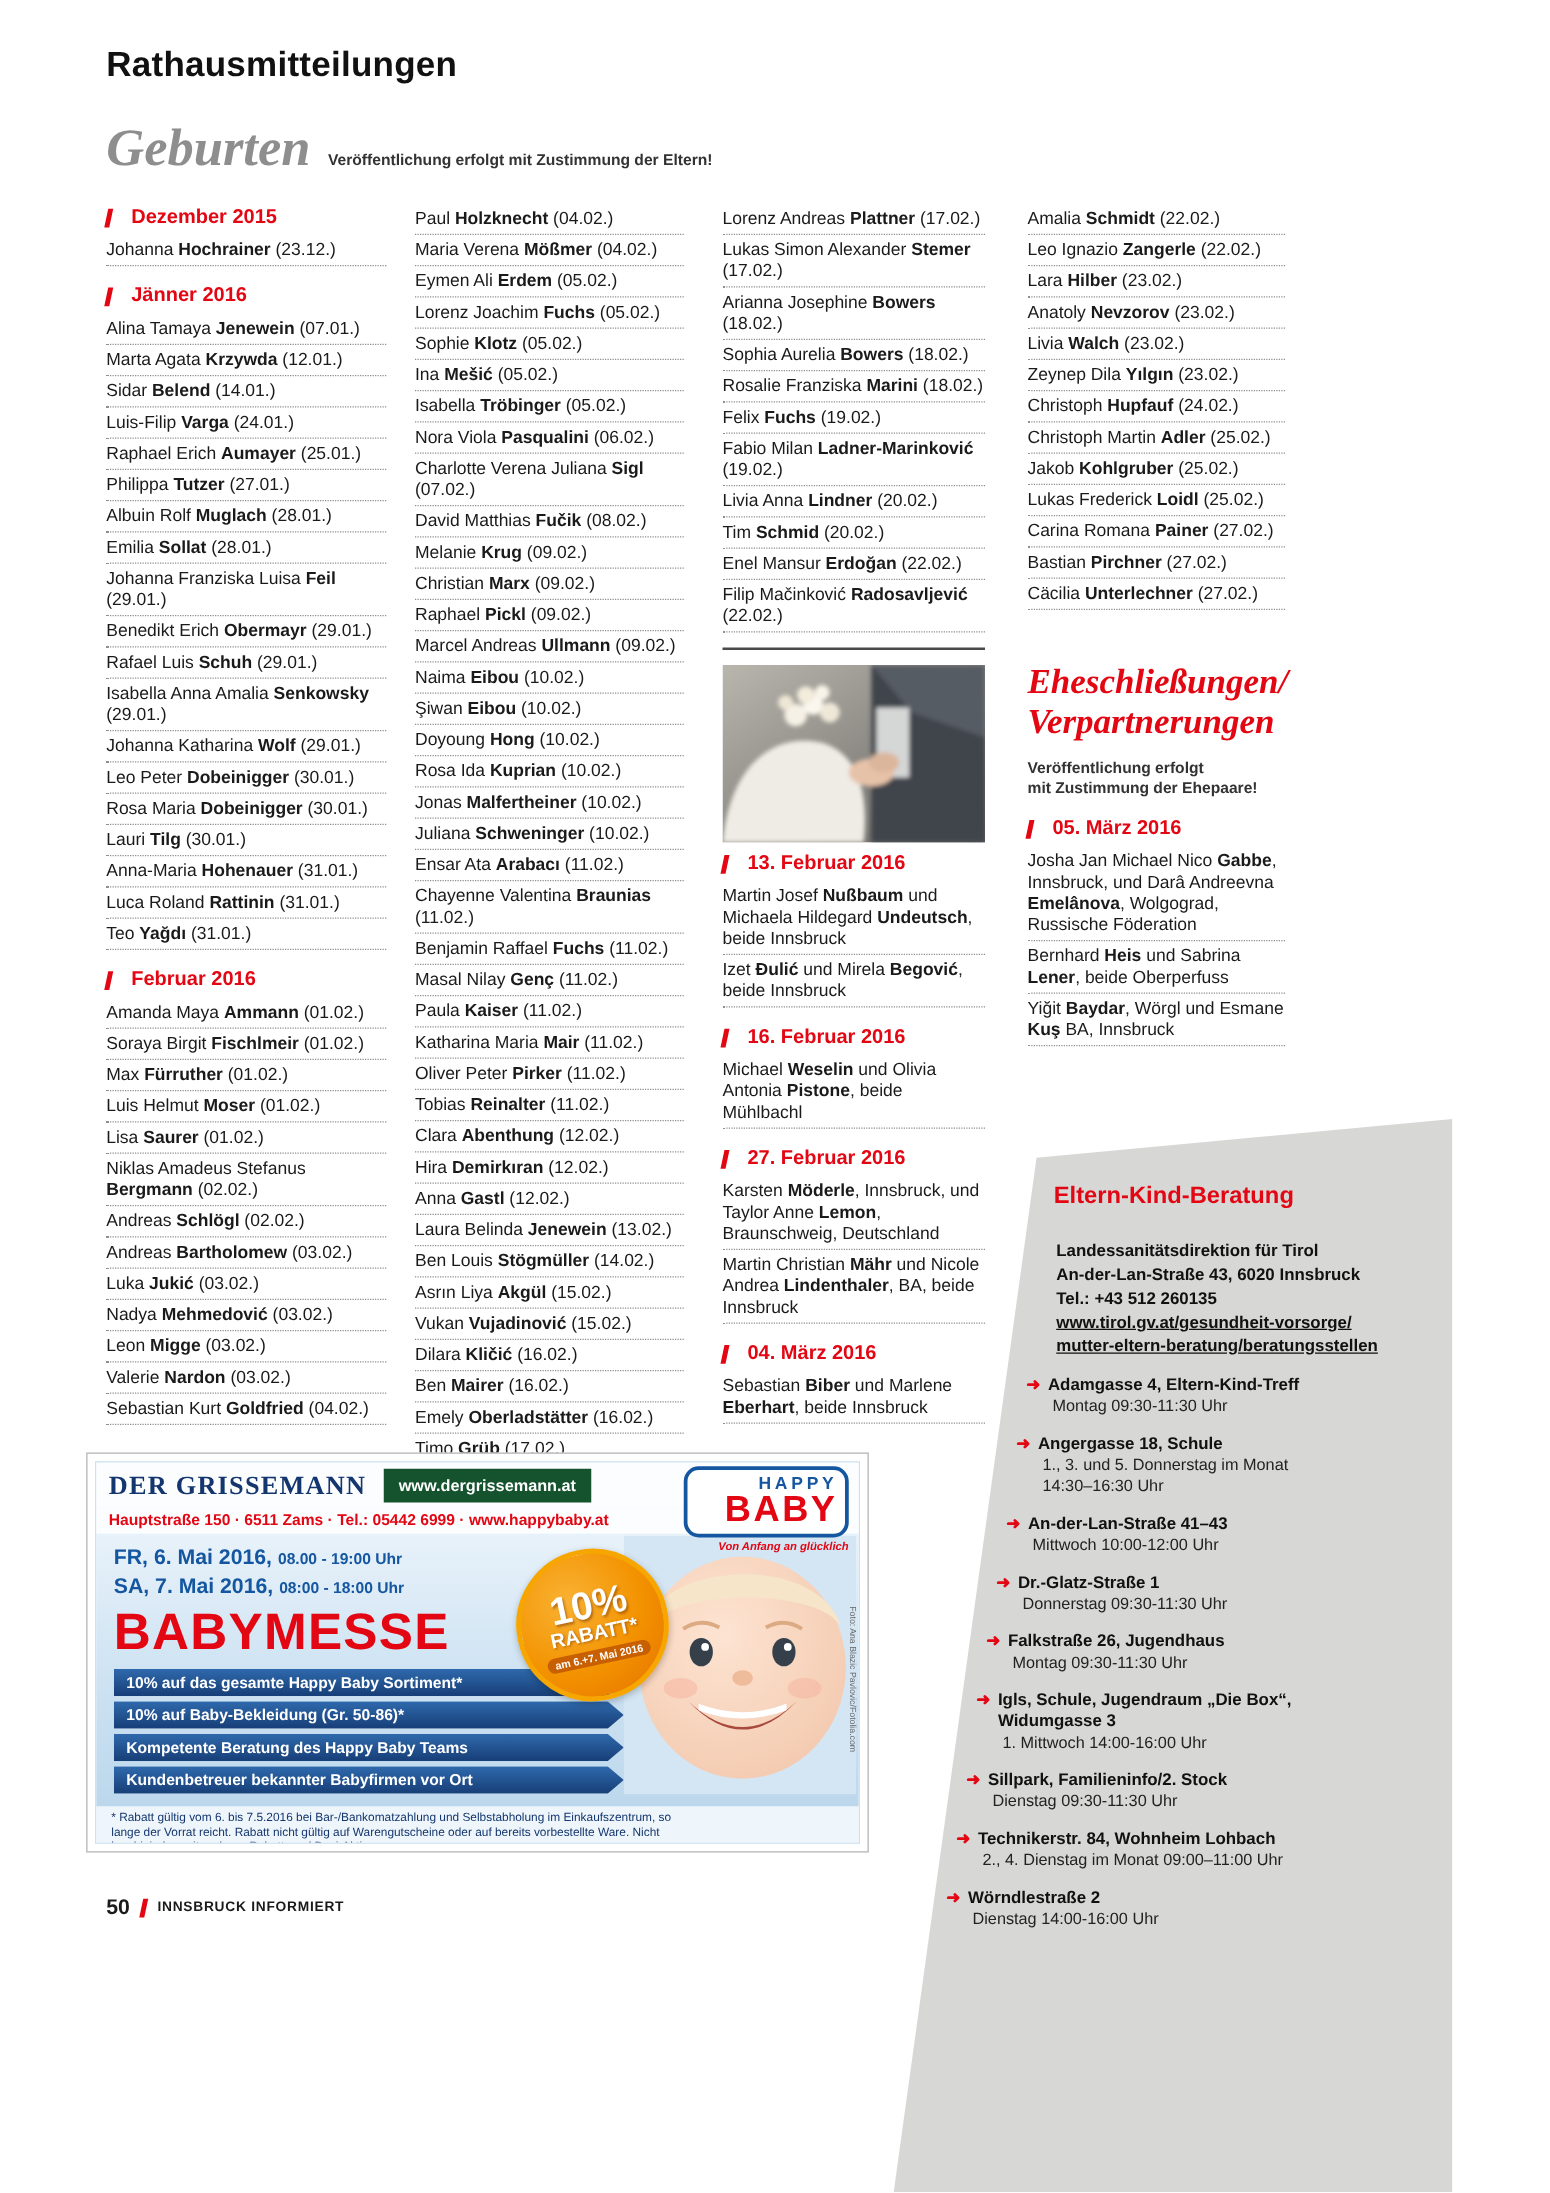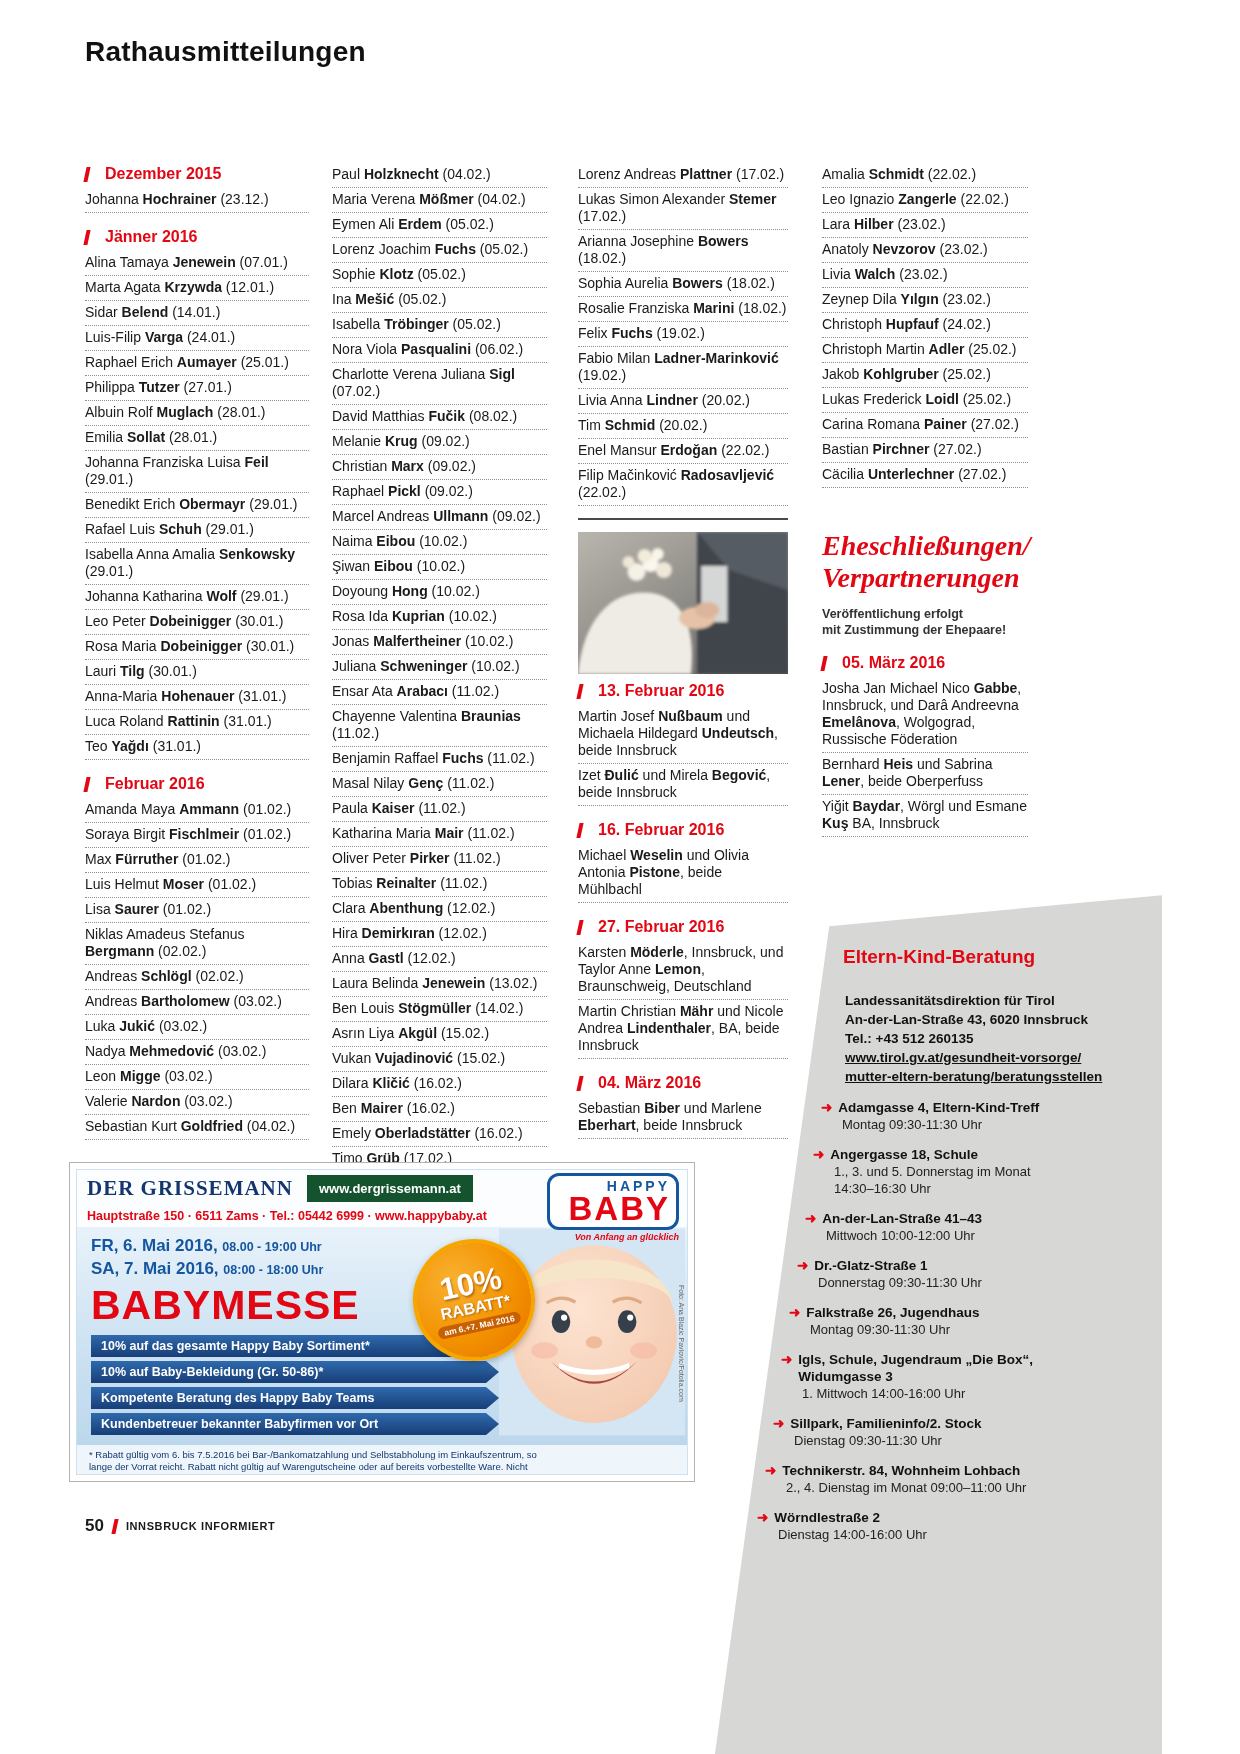--- a/index.html
+++ b/index.html
@@ -67,34 +67,38 @@
   .badge-lbl{color:#fff;font-weight:900;font-size:16px;line-height:18px;text-shadow:1px 1px 2px rgba(120,50,0,.5)}
   .badge-sub{margin-top:3px;background:#c85f00;color:#fff;font-size:8.5px;font-weight:bold;padding:1px 6px;border-radius:6px}
   .baby{position:absolute;right:2px;top:0;width:186px;height:210px;z-index:1}
   .credit{position:absolute;right:2px;top:58px;writing-mode:vertical-rl;font-size:7px;color:#666;z-index:3}
   .fineprint{padding:4px 140px 0 12px;font-size:9.5px;line-height:11.5px;color:#14366e;background:#eef6fc}
 
   
   .hb-logo{position:absolute;right:8px;top:3px;width:132px;text-align:right;z-index:4}
   .hb-box{border:3px solid #1456a0;border-radius:12px;background:#fff;padding:2px 6px 4px}
   .hb-top{color:#1456a0;font-weight:800;font-size:14px;letter-spacing:3px;line-height:16px}
-  .hb-main{color:#e30613;font-weight:900;font-size:33px;letter-spacing:2px;line-height:29px}
+  .hb-main{color:#e30613;font-weight:900;font-size:29px;letter-spacing:2px;line-height:29px}
   .hb-tag{color:#e30613;font-style:italic;font-size:9px;margin-top:2px;font-weight:bold}
 
   .footer{position:absolute;left:85px;top:1516px;display:flex;align-items:center;gap:9px}
   .pageno{font-size:17px;font-weight:bold}
   .mag{font-size:11px;font-weight:bold;letter-spacing:.6px}
 </style>
 </head>
 <body>
 
 <div class="page">
 
   <h1 class="h1">Rathausmitteilungen</h1>
 
+  <div class="births-head">
+    <span class="script-title">Geburten</span>
+    <span class="births-note">Veröffentlichung erfolgt mit Zustimmung der Eltern!</span>
+  </div>
 
   <div class="col" id="col1">
       <div class="month">
         <span class="rbar"></span>
         <span>Dezember 2015</span>
       </div>
       <div class="entry">Johanna <b>Hochrainer</b> (23.12.)</div>
       <div class="month">
         <span class="rbar"></span>
         <span>Jänner 2016</span>

